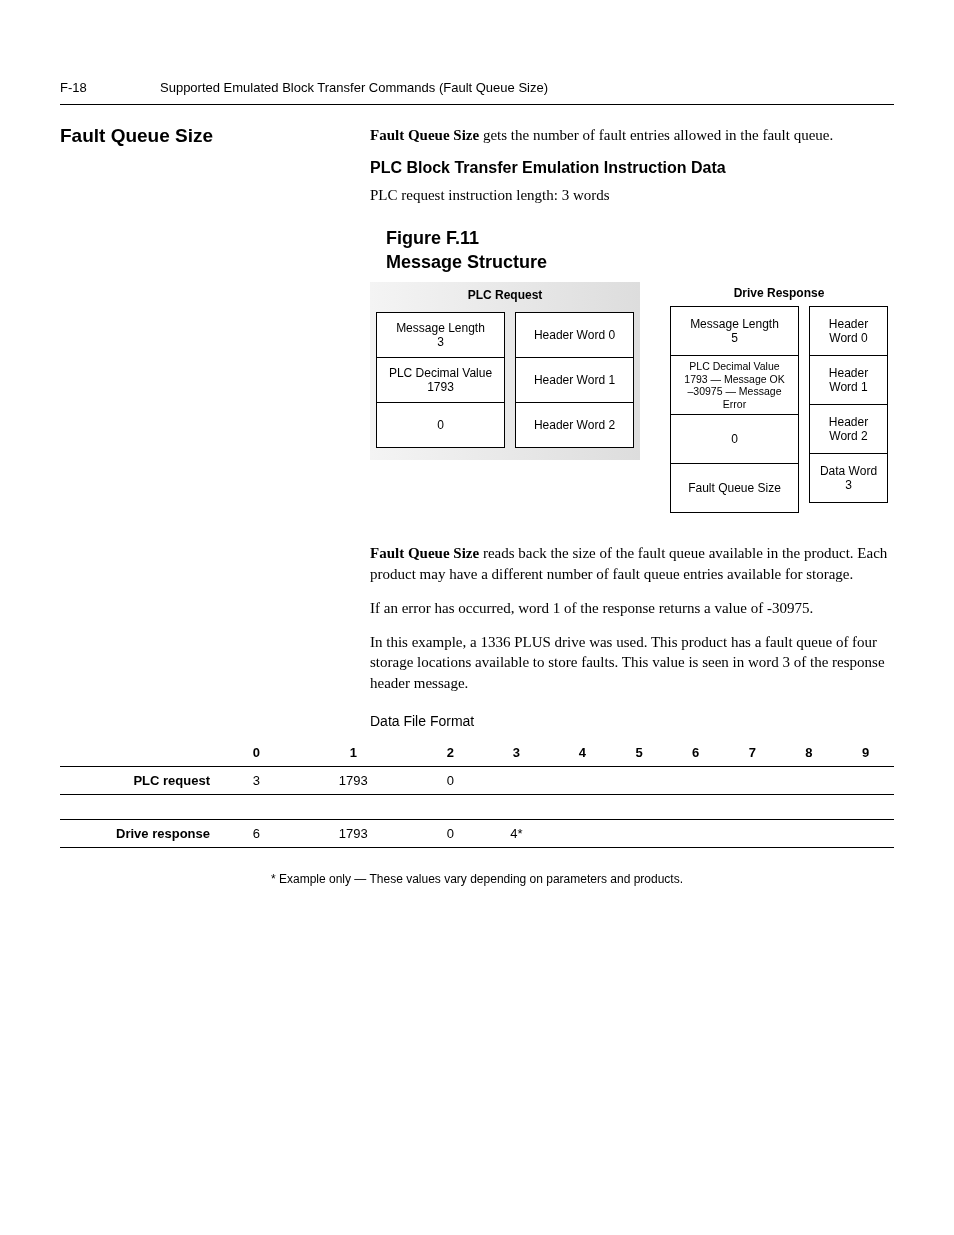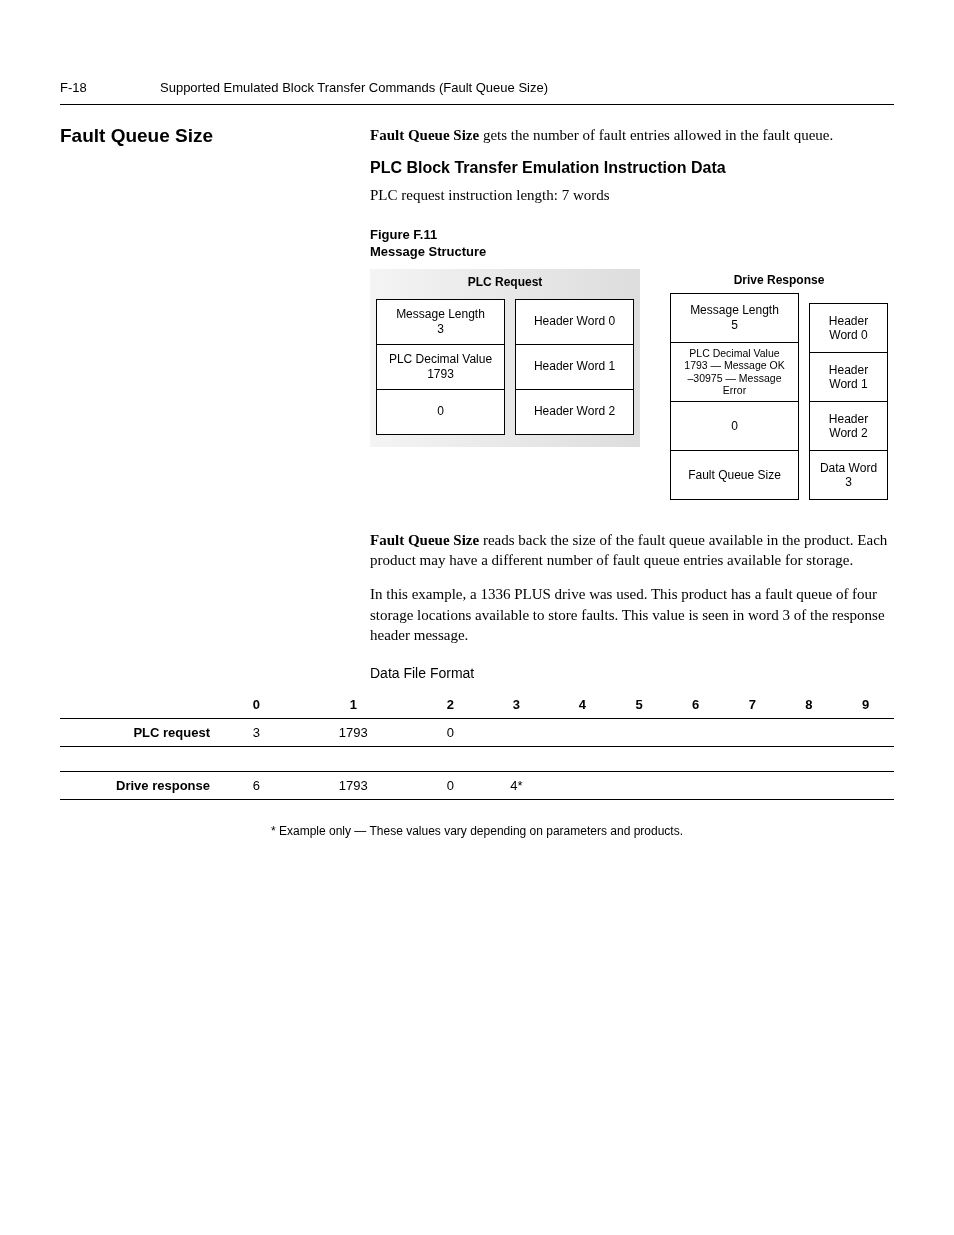--- a/index.html
+++ b/index.html
@@ -49,23 +49,23 @@
   }
   .subhead {
     font-family: Liberation Sans, sans-serif;
     font-weight: bold;
     font-size: 16px;
     margin: 14px 0 8px 0;
   }
   .fig-caption {
     font-family: Arial, Helvetica, sans-serif;
     font-weight: bold;
-    font-size: 13px;
+    font-size: 18px;
     line-height: 1.35;
-    margin: 20px 0 8px 0;
+    margin: 20px 0 8px 16px;
   }
   .bold-inline {
     font-weight: bold;
   }
 
   
   .figure-wrap {
     font-family: Arial, Helvetica, sans-serif;
     font-size: 12px;
     margin-bottom: 30px;
@@ -89,21 +89,21 @@
     background: linear-gradient(90deg,#f4f4f4 0%, #ddd 100%);
     padding: 0 6px 12px 6px;
   }
   .plc-wrap .fig-label{
     background: transparent;
     padding-top:6px;
   }
   .fig-row {
     display: flex;
     gap: 10px;
-    align-items:flex-end;
+    align-items:flex-start;
   }
   .cellbox {
     border: 1px solid #000;
     text-align: center;
     padding: 4px 6px;
     font-size: 12px;
     line-height: 1.2;
     background:#fff;
     display:flex;
     flex-direction:column;
@@ -171,21 +171,21 @@
   <div class="left-col">
     <div class="section-title-big">Fault Queue Size</div>
   </div>
   <div class="right-col">
 
     <p class="para">
       <span class="bold-inline">Fault Queue Size</span><span> gets the number of fault entries allowed in the fault queue.</span>
     </p>
 
     <div class="subhead">PLC Block Transfer Emulation Instruction Data</div>
-    <p class="para" style="margin-bottom:2px">PLC request instruction length: 7 words</p>
+    <p class="para" style="margin-bottom:2px">PLC request instruction length: 3 words</p>
 
     <div class="fig-caption">
       <span>Figure F.11</span><br>
       <span>Message Structure</span>
     </div>
   </div>
 </div>
 
 <div class="figure-wrap" style="margin-left:310px;">
   <div class="fig-cols">
@@ -227,20 +227,21 @@
     </div>
   </div>
 </div>
 
 <div class="two-col">
   <div class="left-col"></div>
   <div class="right-col">
     <p class="para">
       <span class="bold-inline">Fault Queue Size</span><span> reads back the size of the fault queue available in the product. Each product may have a different number of fault queue entries available for storage.</span>
     </p>
+    <p class="para">If an error has occurred, word 1 of the response returns a value of -30975.</p>
 
     <p class="para">In this example, a 1336 PLUS drive was used. This product has a fault queue of four storage locations available to store faults. This value is seen in word 3 of the response header message.</p>
 
     <div class="data-file-title">Data File Format</div>
   </div>
 </div>
 
 <table class="dff">
   <thead>
     <tr>

